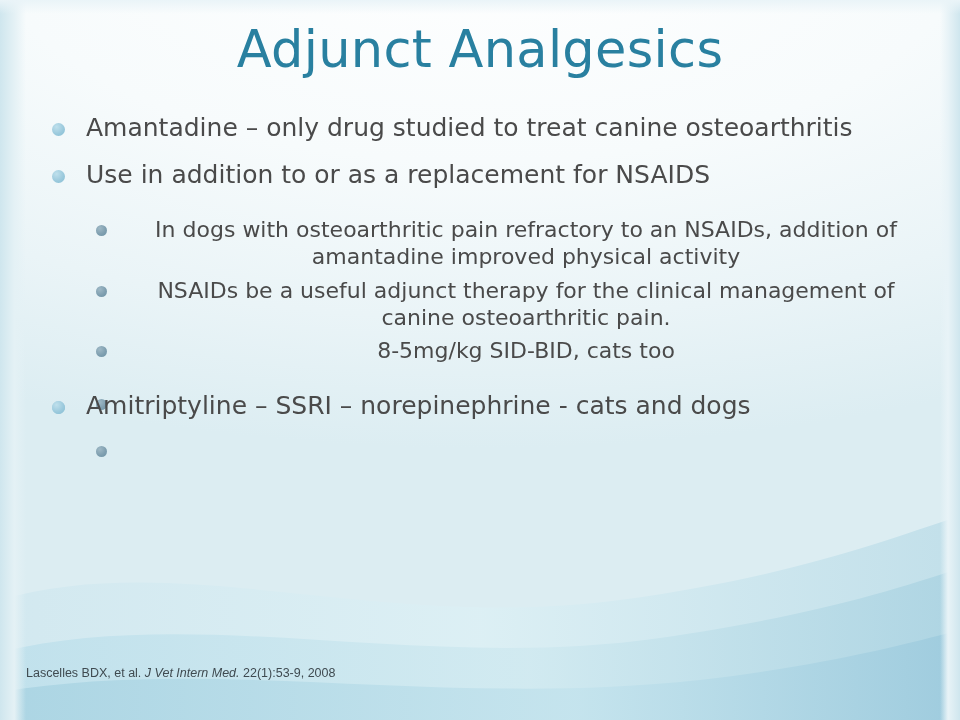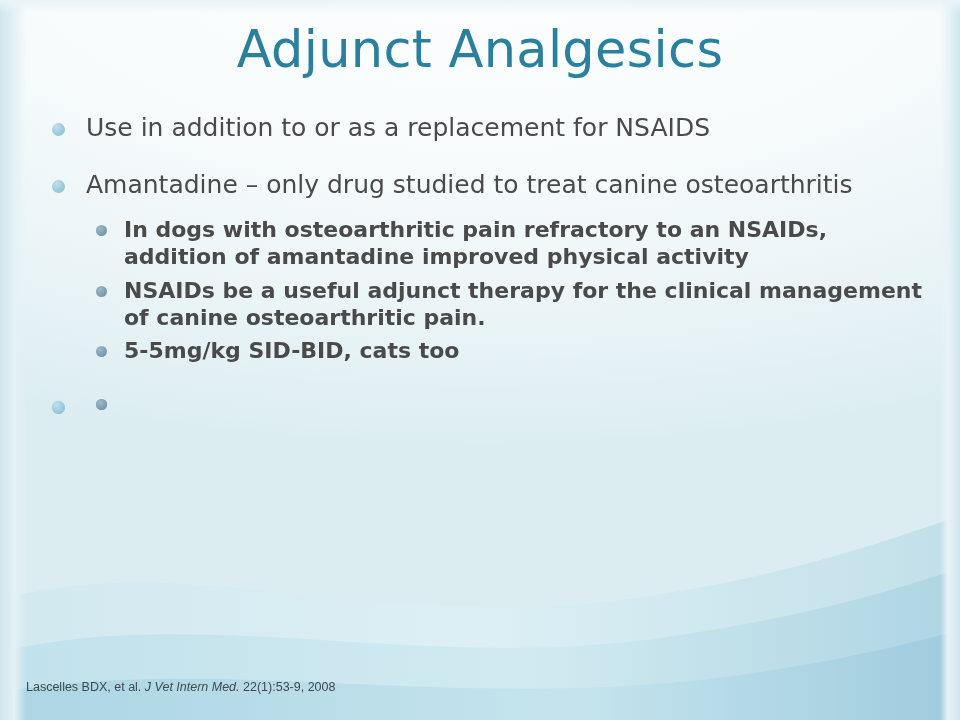--- a/index.html
+++ b/index.html
@@ -113,37 +113,38 @@
     margin-left: 0;
   }
 
   .l2 {
     position: relative;
     padding-left: 86px;
     margin-bottom: 6px;
     color: #4a4a4a;
     font-size: 22px;
     line-height: 1.24;
-    font-weight: 700;
+    font-weight: 400;
+    text-align: center;
   }
   .l2 > .bullet {
     position: absolute;
     left: 58px;
     top: 9px;
     width: 11px;
     height: 11px;
     border-radius: 50%;
     background: radial-gradient(circle at 35% 30%, #9fb9c6 0%, #7f9fb0 55%, #6d93a6 100%);
   }
   .gap-md { margin-bottom: 26px; }
 
   .citation {
     position: absolute;
     left: 26px;
-    bottom: 26px;
+    bottom: 40px;
     font-size: 12.5px;
     color: #3f4a50;
     font-family: "Liberation Sans", sans-serif;
   }
   .citation .ital { font-style: italic; }
 </style>
 </head>
 <body>
 
 <div class="slide">
@@ -174,55 +175,56 @@
   <div class="left-edge"></div>
   <div class="right-edge"></div>
   <div class="top-edge"></div>
 
   <div class="content">
 
     <div class="title">Adjunct Analgesics</div>
 
     <div class="body-list">
 
+      <div class="l1">
+        <span class="bullet"></span>
+        <span>Amantadine – only drug studied to treat canine osteoarthritis</span>
+      </div>
+
       <div class="l1 gap-md">
         <span class="bullet"></span>
         <span>Use in addition to or as a replacement for NSAIDS</span>
-      </div>
-
-      <div class="l1">
-        <span class="bullet"></span>
-        <span>Amantadine – only drug studied to treat canine osteoarthritis</span>
       </div>
       <div class="sub">
         <div class="l2">
           <span class="bullet"></span>
           <span>In dogs with osteoarthritic pain refractory to an NSAIDs, addition of amantadine improved physical activity</span>
         </div>
         <div class="l2">
           <span class="bullet"></span>
           <span>NSAIDs be a useful adjunct therapy for the clinical management of canine osteoarthritic pain.</span>
         </div>
         <div class="l2 gap-md">
           <span class="bullet"></span>
-          <span>5-5mg/kg SID-BID, cats too</span>
+          <span>8-5mg/kg SID-BID, cats too</span>
         </div>
       </div>
 
       <div class="l1">
         <span class="bullet"></span>
       </div>
       <div class="sub">
         <div class="l2 gap-md">
           <span class="bullet"></span>
         </div>
       </div>
 
       <div class="l1">
         <span class="bullet"></span>
+        <span>Amitriptyline – SSRI – norepinephrine - cats and dogs</span>
       </div>
       <div class="sub">
         <div class="l2">
           <span class="bullet"></span>
         </div>
       </div>
 
     </div>
 
     <div class="citation">

